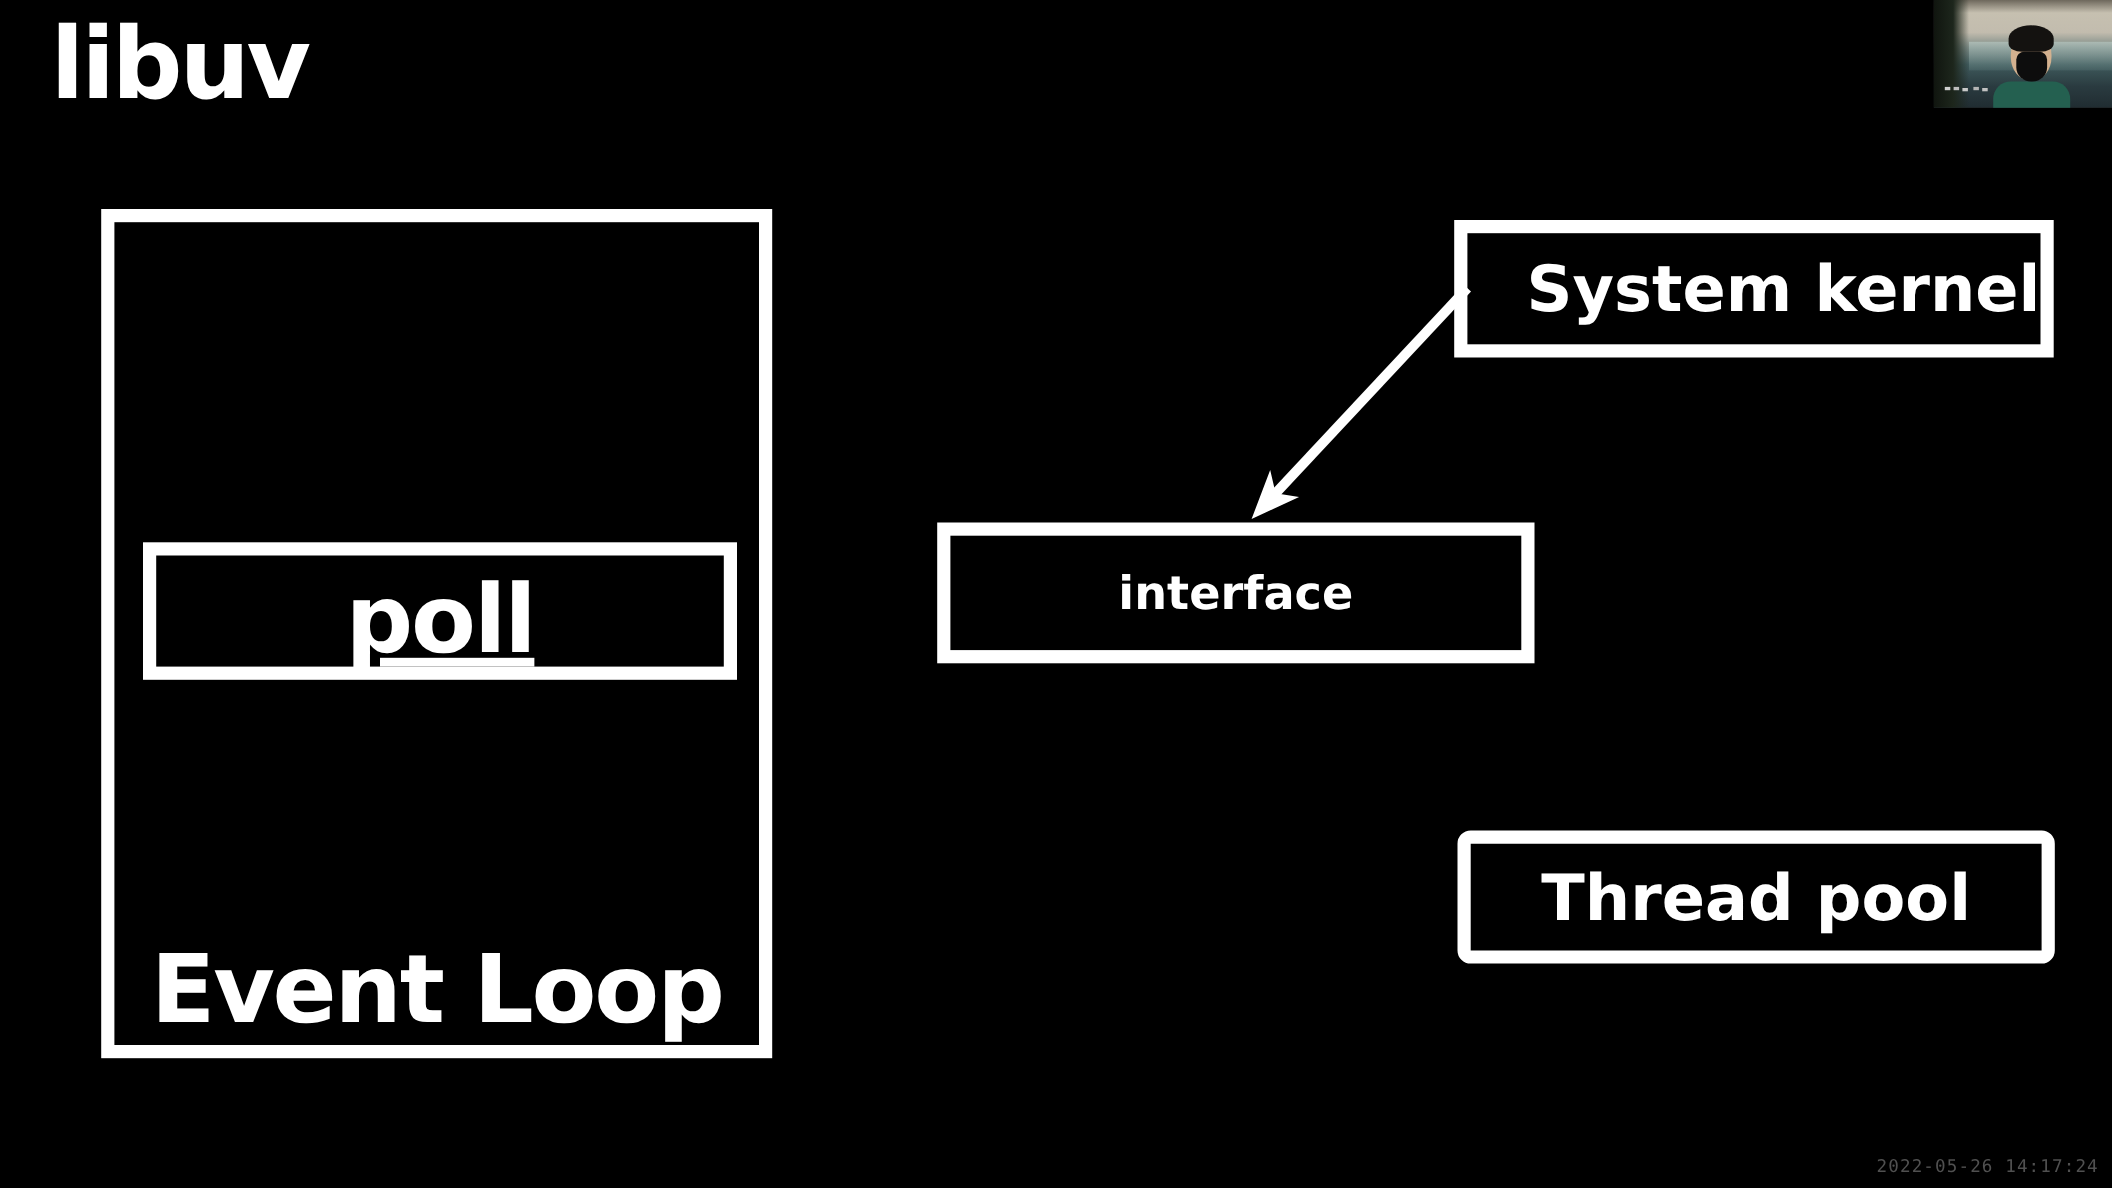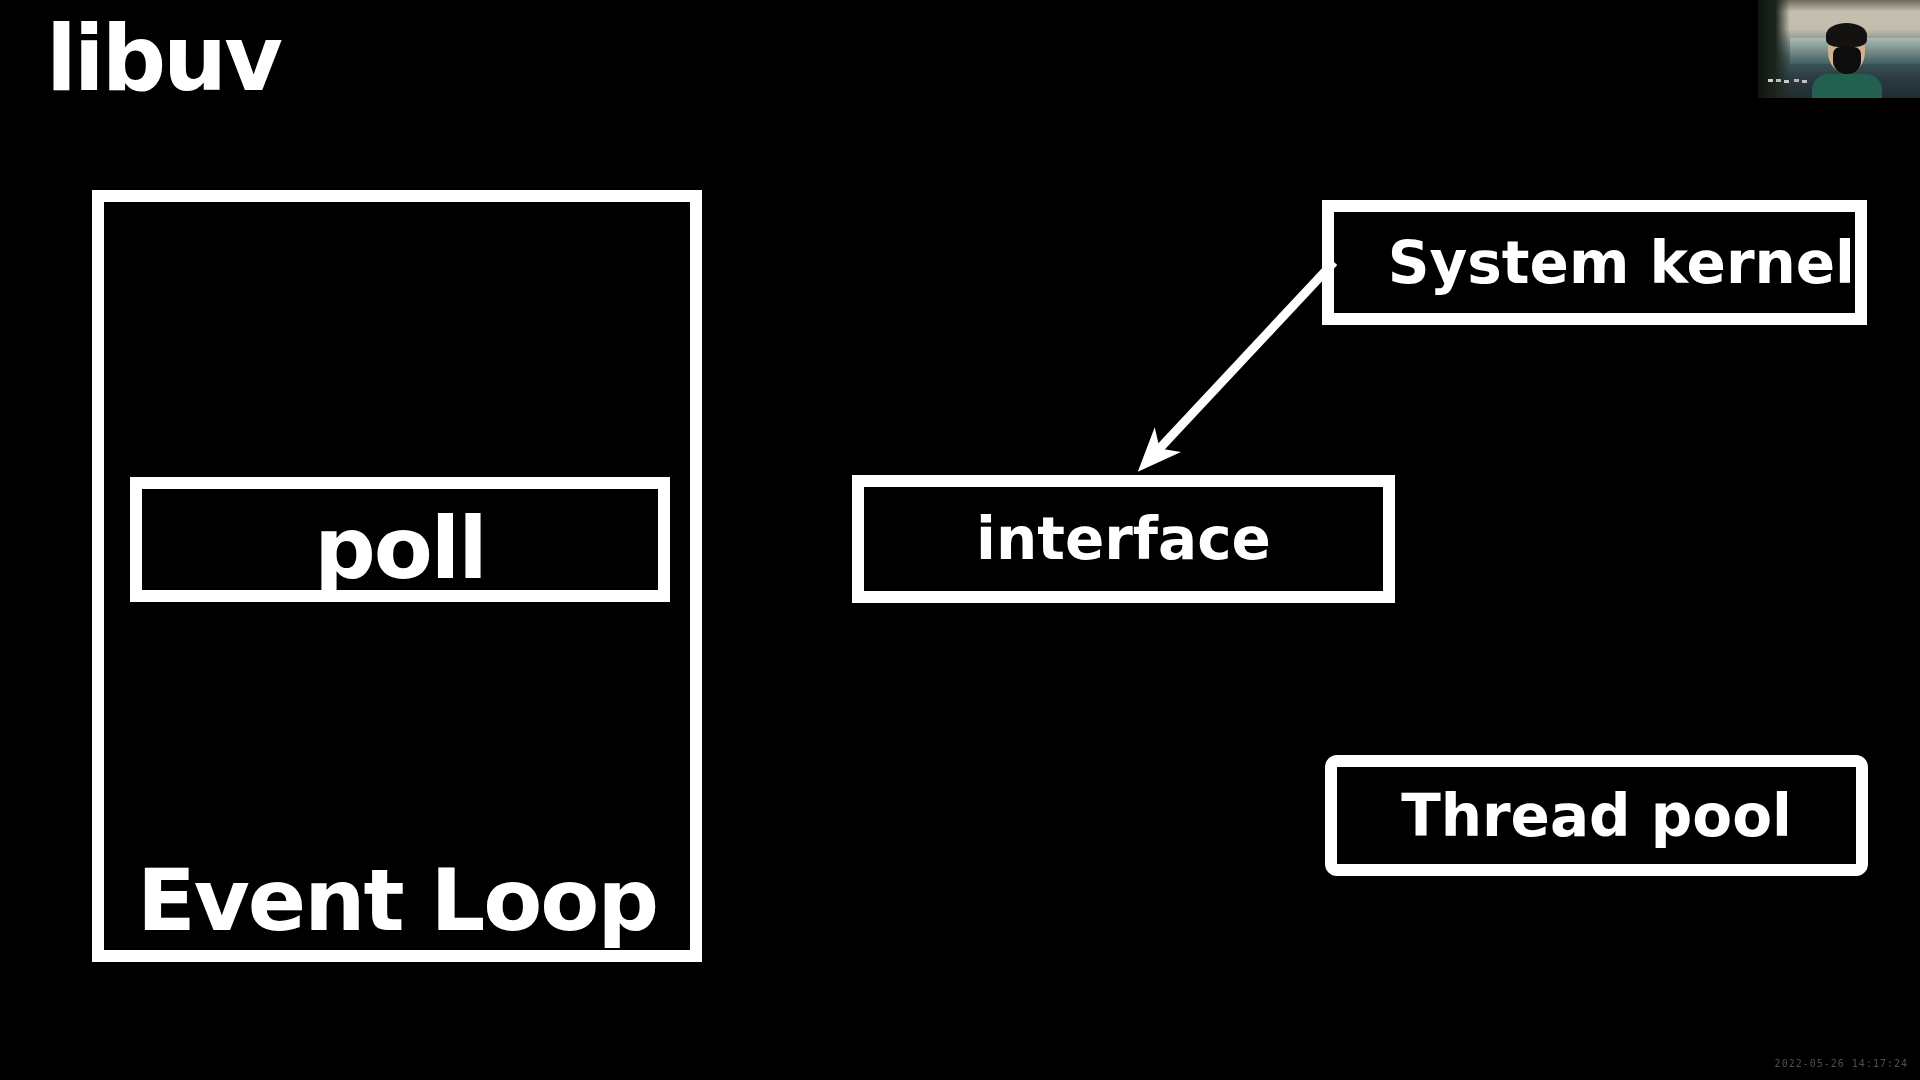--- a/index.html
+++ b/index.html
@@ -12,27 +12,27 @@
     letter-spacing:-3px;line-height:1.05;color:#fff;
   }
   .box{
     position:absolute;border:12px solid #fff;box-sizing:border-box;
     display:flex;align-items:center;justify-content:center;
     font-weight:bold;color:#fff;background:#000;
   }
   .event-loop{left:92px;top:190px;width:610px;height:772px;
     align-items:flex-end;}
   .event-loop .box-label{padding-top:16px;font-size:86px;letter-spacing:-2px;}
-  .poll{left:26px;top:275px;width:540px;height:125px;font-size:58px;border-width:12px;}
-  .interface{left:852px;top:475px;width:543px;height:128px;font-size:58px;}
+  .poll{left:26px;top:291px;width:540px;height:125px;font-size:58px;border-width:12px;text-decoration:underline;}
+  .interface{left:852px;top:475px;width:543px;height:128px;font-size:42px;}
   .system-kernel{left:1322px;top:200px;width:545px;height:125px;font-size:58px;justify-content:flex-end;}
   .thread-pool{left:1325px;top:755px;width:543px;height:121px;font-size:58px;border-radius:12px;}
   .arrow-layer{position:absolute;left:0;top:0;width:1920px;height:1080px;pointer-events:none;}
   .timestamp{
-    position:absolute;right:12px;bottom:11px;color:#505050;font-size:10px;
+    position:absolute;right:12px;bottom:11px;color:#505050;font-size:16px;
     font-family:"DejaVu Sans Mono","Liberation Mono",monospace;letter-spacing:1px;
   }
   
   .webcam{position:absolute;left:1758px;top:0;width:162px;height:98px;overflow:hidden;background:#222;}
   .wc-bg{position:absolute;inset:0;
     background:linear-gradient(180deg,#6e685c 0%,#c6c0b0 12%,#c2bcae 30%,#7b8a85 44%,#3f5a5c 60%,#2a3b40 80%,#202c31 100%);}
   .wc-left-dark{position:absolute;left:0;top:0;width:32px;height:100%;
     background:linear-gradient(90deg,#10150f 0%,#1d261c 55%,rgba(20,26,20,0));}
   .wc-lights{position:absolute;inset:0;
     background-image:

